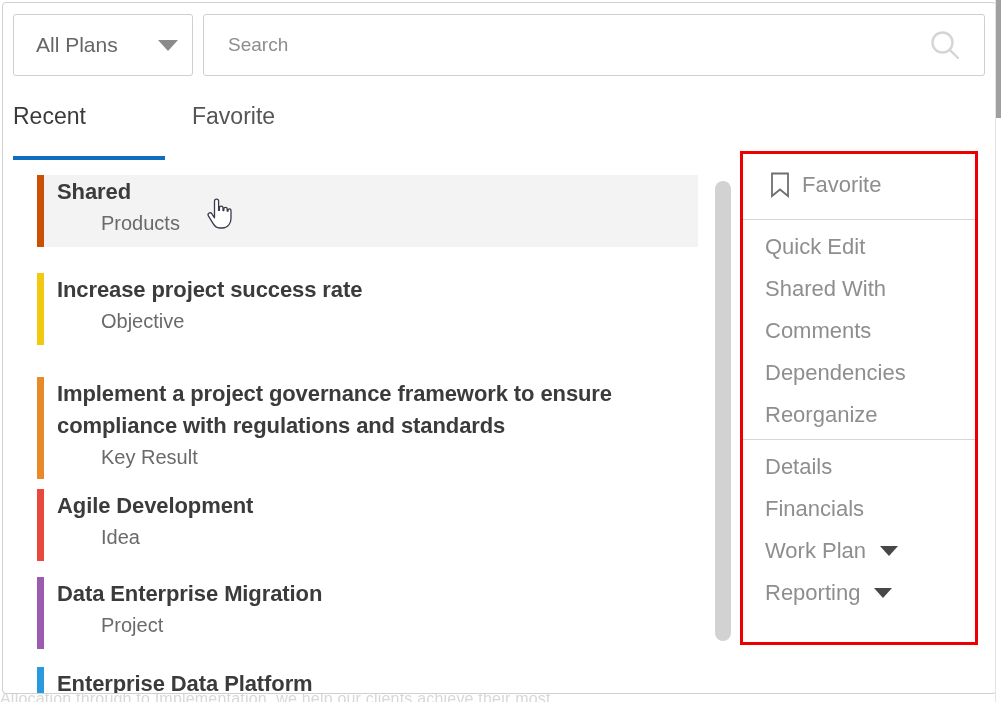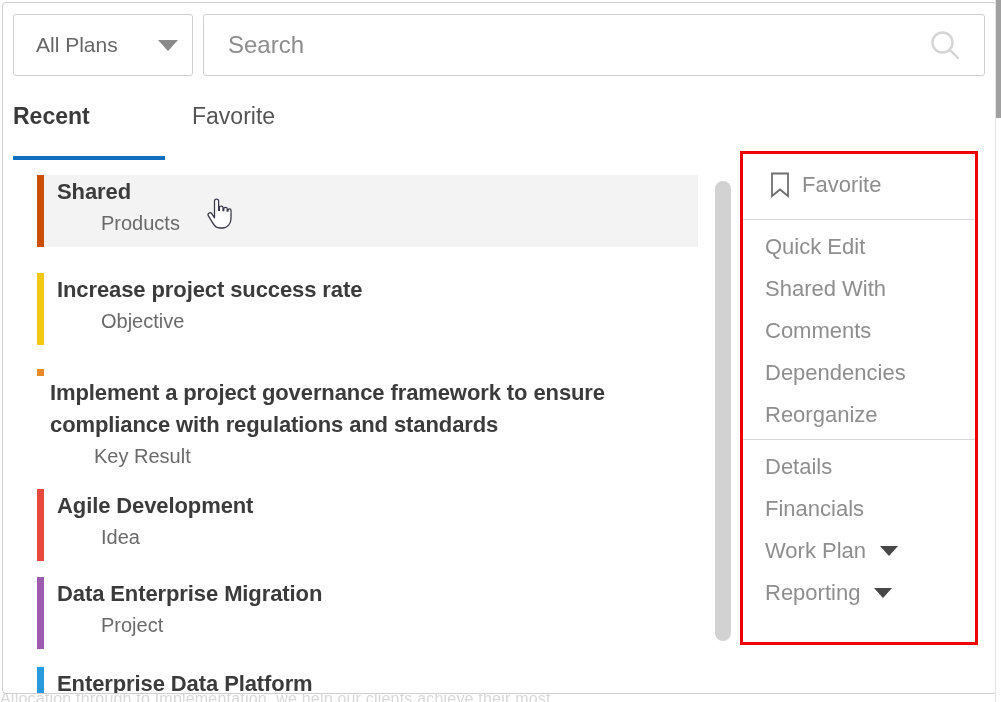--- a/index.html
+++ b/index.html
@@ -87,21 +87,21 @@
     background: #ffffff;
     box-sizing: border-box;
     display: flex;
     align-items: center;
     padding: 0 22px;
   }
   .search-input {
     flex: 1;
     border: none;
     outline: none;
-    font-size: 24px;
+    font-size: 19px;
     font-family: "Liberation Sans", sans-serif;
     color: #4c1d95;
     background: transparent;
   }
   .search-input::placeholder { color: #8d8d8d; opacity: 1; }
   .search-icon { margin-left: 8px; display: flex; }
 
   
   .tabs {
     position: absolute;
@@ -111,21 +111,21 @@
     height: 60px;
   }
   .tab {
     position: absolute;
     top: 0;
     font-size: 23px;
     color: #555555;
     padding-bottom: 18px;
     cursor: default;
   }
-  .tab-recent { left: 10px; font-weight: bold; color: #3a3a3a; }
+  .tab-recent { left: 10px; font-weight: normal; color: #3a3a3a; }
   .tab-favorite { left: 189px; font-weight: 400; color: #555555; }
   .tab-underline {
     position: absolute;
     left: 10px;
     top: 53px;
     width: 152px;
     height: 4px;
     background: #106ebe;
   }
 
@@ -302,21 +302,21 @@
     </div>
 
     <div class="list-item" style="top:102px;height:72px;">
       <div class="item-bar" id="bar1" style="background: rgb(242, 200, 17);"></div>
       <div class="item-text">
         <div class="item-title">Increase project success rate</div>
         <div class="item-subtitle">Objective</div>
       </div>
     </div>
 
-    <div class="list-item" style="top:198px;height:102px;flex-direction:column;">
+    <div class="list-item" style="top:206px;height:102px;">
       <div class="item-bar" id="bar2" style="background: rgb(232, 137, 42);"></div>
       <div class="item-text">
         <div class="item-title" style="width:650px;">Implement a project governance framework to ensure compliance with regulations and standards</div>
         <div class="item-subtitle">Key Result</div>
       </div>
     </div>
 
     <div class="list-item" style="top:318px;height:72px;">
       <div class="item-bar" id="bar3" style="background: rgb(232, 73, 60);"></div>
       <div class="item-text">

